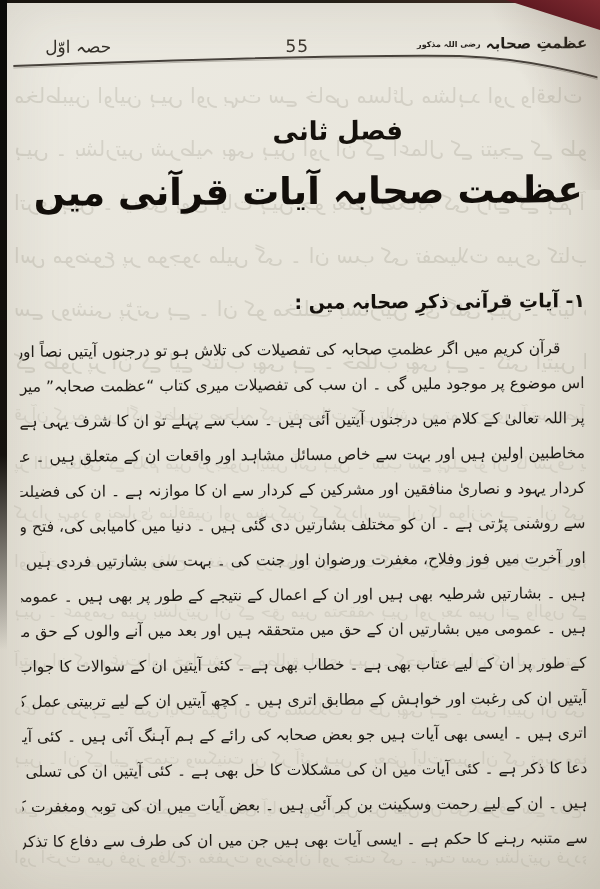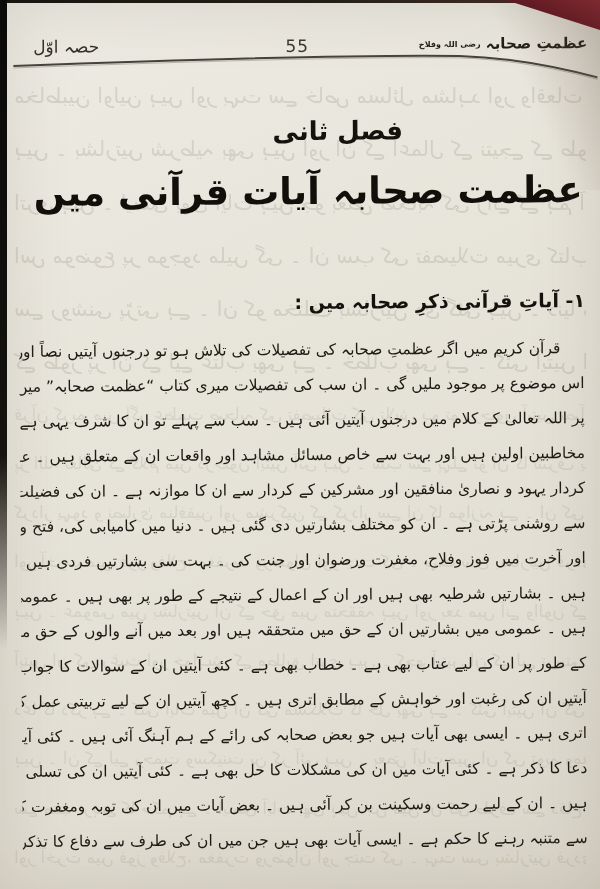--- a/index.html
+++ b/index.html
@@ -20,21 +20,21 @@
   .spine{position:absolute;top:0;left:0;width:7px;height:650px;z-index:6;
     background:linear-gradient(to bottom,#0a0a08 0%,#16130e 70%,rgba(22,19,14,0) 100%);}
   .cover-corner{position:absolute;top:0;right:0;width:112px;height:30px;z-index:7;
     clip-path:polygon(16% 0,100% 0,100% 100%);
     background:linear-gradient(205deg,#7e2a31 0%,#5d1820 55%,#431016 100%);}
 
   .content{position:absolute;inset:0;z-index:2;transform:rotate(-0.4deg);}
 
   
   .header{position:absolute;top:28px;left:0;right:0;height:40px;color:#2c2822;}
-  .header-left{position:absolute;left:36px;top:7px;font-size:17px;color:#332f28;direction:rtl;}
+  .header-left{position:absolute;left:48px;top:7px;font-size:17px;color:#332f28;direction:rtl;}
   .page-number{position:absolute;left:0;right:0;top:8px;text-align:center;
     font-size:17px;letter-spacing:1px;color:#3c372f;}
   .header-right{position:absolute;right:10px;top:8px;direction:rtl;
     font-size:15px;font-weight:bold;color:#211d17;}
   .header-right .honorific{font-size:8px;font-weight:bold;vertical-align:2px;}
   .rule-svg{position:absolute;top:0;left:0;z-index:3;pointer-events:none;}
 
   
   .fasl{position:absolute;top:116px;left:0;right:0;text-align:center;
     transform:translateX(40px);font-size:26px;font-weight:bold;color:#15110c;direction:rtl;}
@@ -82,21 +82,21 @@
     <div>اور آخرت میں فوز وفلاح، مغفرت ورضوان اور جنت کی ۔ بہت سی بشارتیں فردی ہیں ۔ اور بہت سی اجتماعی</div>
   </div>
 
   <div class="content">
 
     <div class="header">
       <span class="header-left">حصہ اوّل</span>
       <span class="page-number">55</span>
       <span class="header-right">
         <span>عظمتِ صحابہ</span>
-        <span class="honorific">رضی اللہ وفلاح</span>
+        <span class="honorific">رضی اللہ مذکور</span>
       </span>
     </div>
     <svg class="rule-svg" width="600" height="100" viewBox="0 0 600 100">
       <path d="M16,64 C180,59 360,55 462,57 C516,59 566,70 602,80" stroke="#35302a" stroke-width="2" fill="none" opacity="0.9"></path>
       <path d="M16,66 C180,61 360,57 462,59 C516,61 566,72 602,82" stroke="#6a645a" stroke-width="0.8" fill="none" opacity="0.5"></path>
     </svg>
 
     <div class="fasl">فصل ثانی</div>
 
     <div class="main-title">عظمت صحابہ آیات قرآنی میں</div>

